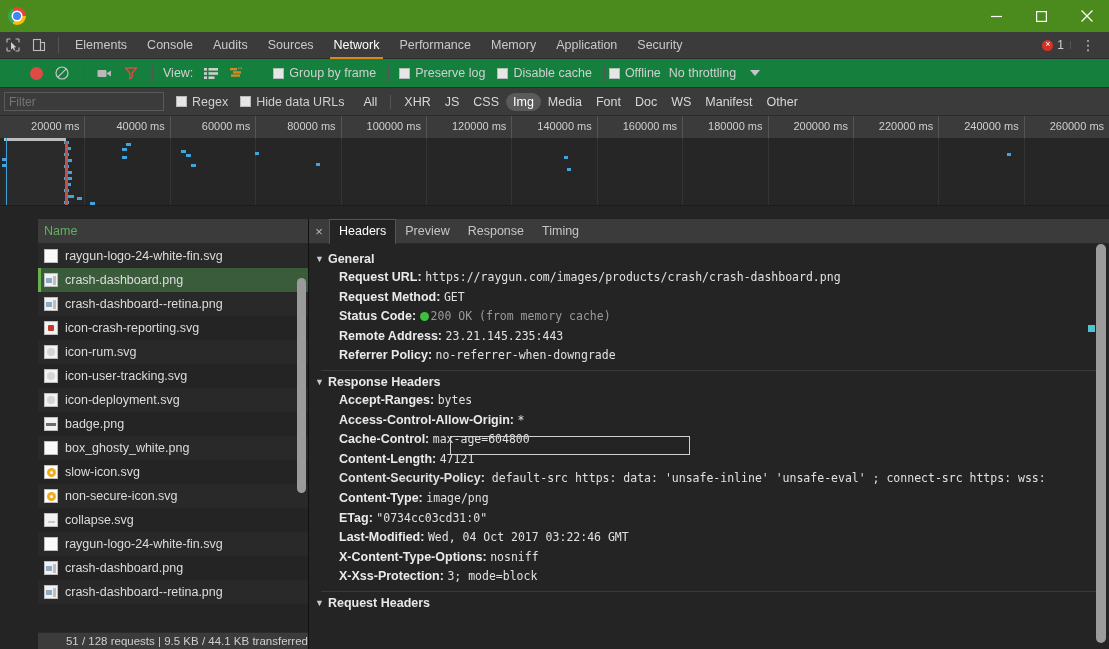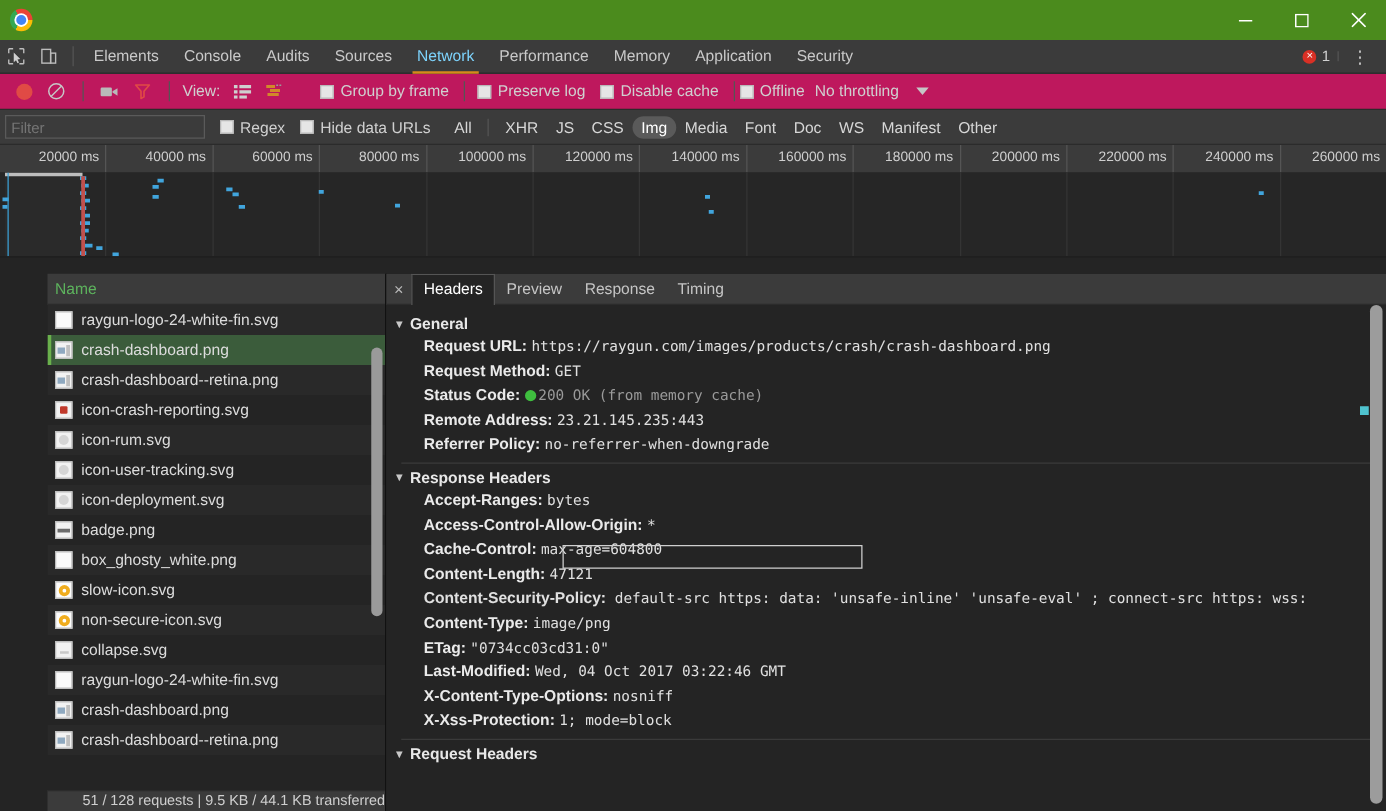--- a/index.html
+++ b/index.html
@@ -23,37 +23,37 @@
   .win-btn svg { display:block; }
 
   
   .dt-tabs { height:27px; background:#3b3b3b; display:flex; align-items:center;
     border-bottom:1px solid #2b2b2b; position:relative; }
   .dt-icon-btn { width:26px; height:26px; display:flex; align-items:center;
     justify-content:center; }
   .dt-sep { width:1px; height:16px; background:#555; margin:0 6px; }
   .tab { padding:0 10px; height:27px; line-height:27px; color:#c9c9c9;
     font-size:12.5px; position:relative; }
-  .tab.active { color:#7dd3fc;text-align:center; }
+  .tab.active { color:#ffffff;text-align:center; }
   .tab.active::after { content:""; position:absolute; left:6px; right:6px;
     bottom:0; height:2px; background:#d68a1b; }
   .tabs-right { margin-left:auto; display:flex; align-items:center;
     padding-right:6px; }
   .err-badge { display:flex; align-items:center; gap:4px; margin-right:6px; }
   .err-dot { width:11px; height:11px; border-radius:50%; background:#d93025;
     position:relative; }
   .err-dot::after { content:"×"; position:absolute; left:50%; top:50%;
     transform:translate(-50%,-52%); color:#fff; font-size:9px; line-height:1; }
   .err-count { color:#d0d0d0; font-size:12px; }
   .vdots { color:#c9c9c9; font-size:14px; line-height:8px; letter-spacing:0;
     padding:0 8px 0 10px; border-left:1px solid #555; }
 
   
-  .net-toolbar { height:29px; background:#be185d; display:flex; align-items:center;
-    padding-left:6px; border-bottom:1px solid #2b2b2b; font-size:12.5px;
+  .net-toolbar { height:29px; background:#15803d; display:flex; align-items:center;
+    padding-left:23px; border-bottom:1px solid #2b2b2b; font-size:12.5px;
     color:#d4d4d4; }
   .rec-dot { width:13px; height:13px; border-radius:50%; background:#e04a45; }
   .tb-btn { width:26px; height:26px; display:flex; align-items:center;
     justify-content:center; }
   .lbl { color:#d0d0d0; margin:0 5px 0 2px; }
   .cb { width:11px; height:11px; background:#e6e6e6; border:1px solid #b9b9b9;
     display:inline-block; flex:none; }
   .cbwrap { display:flex; align-items:center; gap:5px; margin-right:12px; color:#d0d0d0; }
   .tb-sep { width:1px; height:16px; background:#555; margin:0 8px; }
   .throttle { color:#d0d0d0; margin-left:2px; }
@@ -525,21 +525,21 @@
       <div class="hdr-line">
         <b>Last-Modified:</b>
         <span class="v">Wed, 04 Oct 2017 03:22:46 GMT</span>
       </div>
       <div class="hdr-line">
         <b>X-Content-Type-Options:</b>
         <span class="v">nosniff</span>
       </div>
       <div class="hdr-line">
         <b>X-Xss-Protection:</b>
-        <span class="v">1; mode=block</span>
+        <span class="v">3; mode=block</span>
       </div>
 
       <div class="hr"></div>
 
       <div class="sect">
         <span class="tri">▼</span>
         <span>Request Headers</span>
       </div>
     </div>
     <div class="det-scroll"></div>

